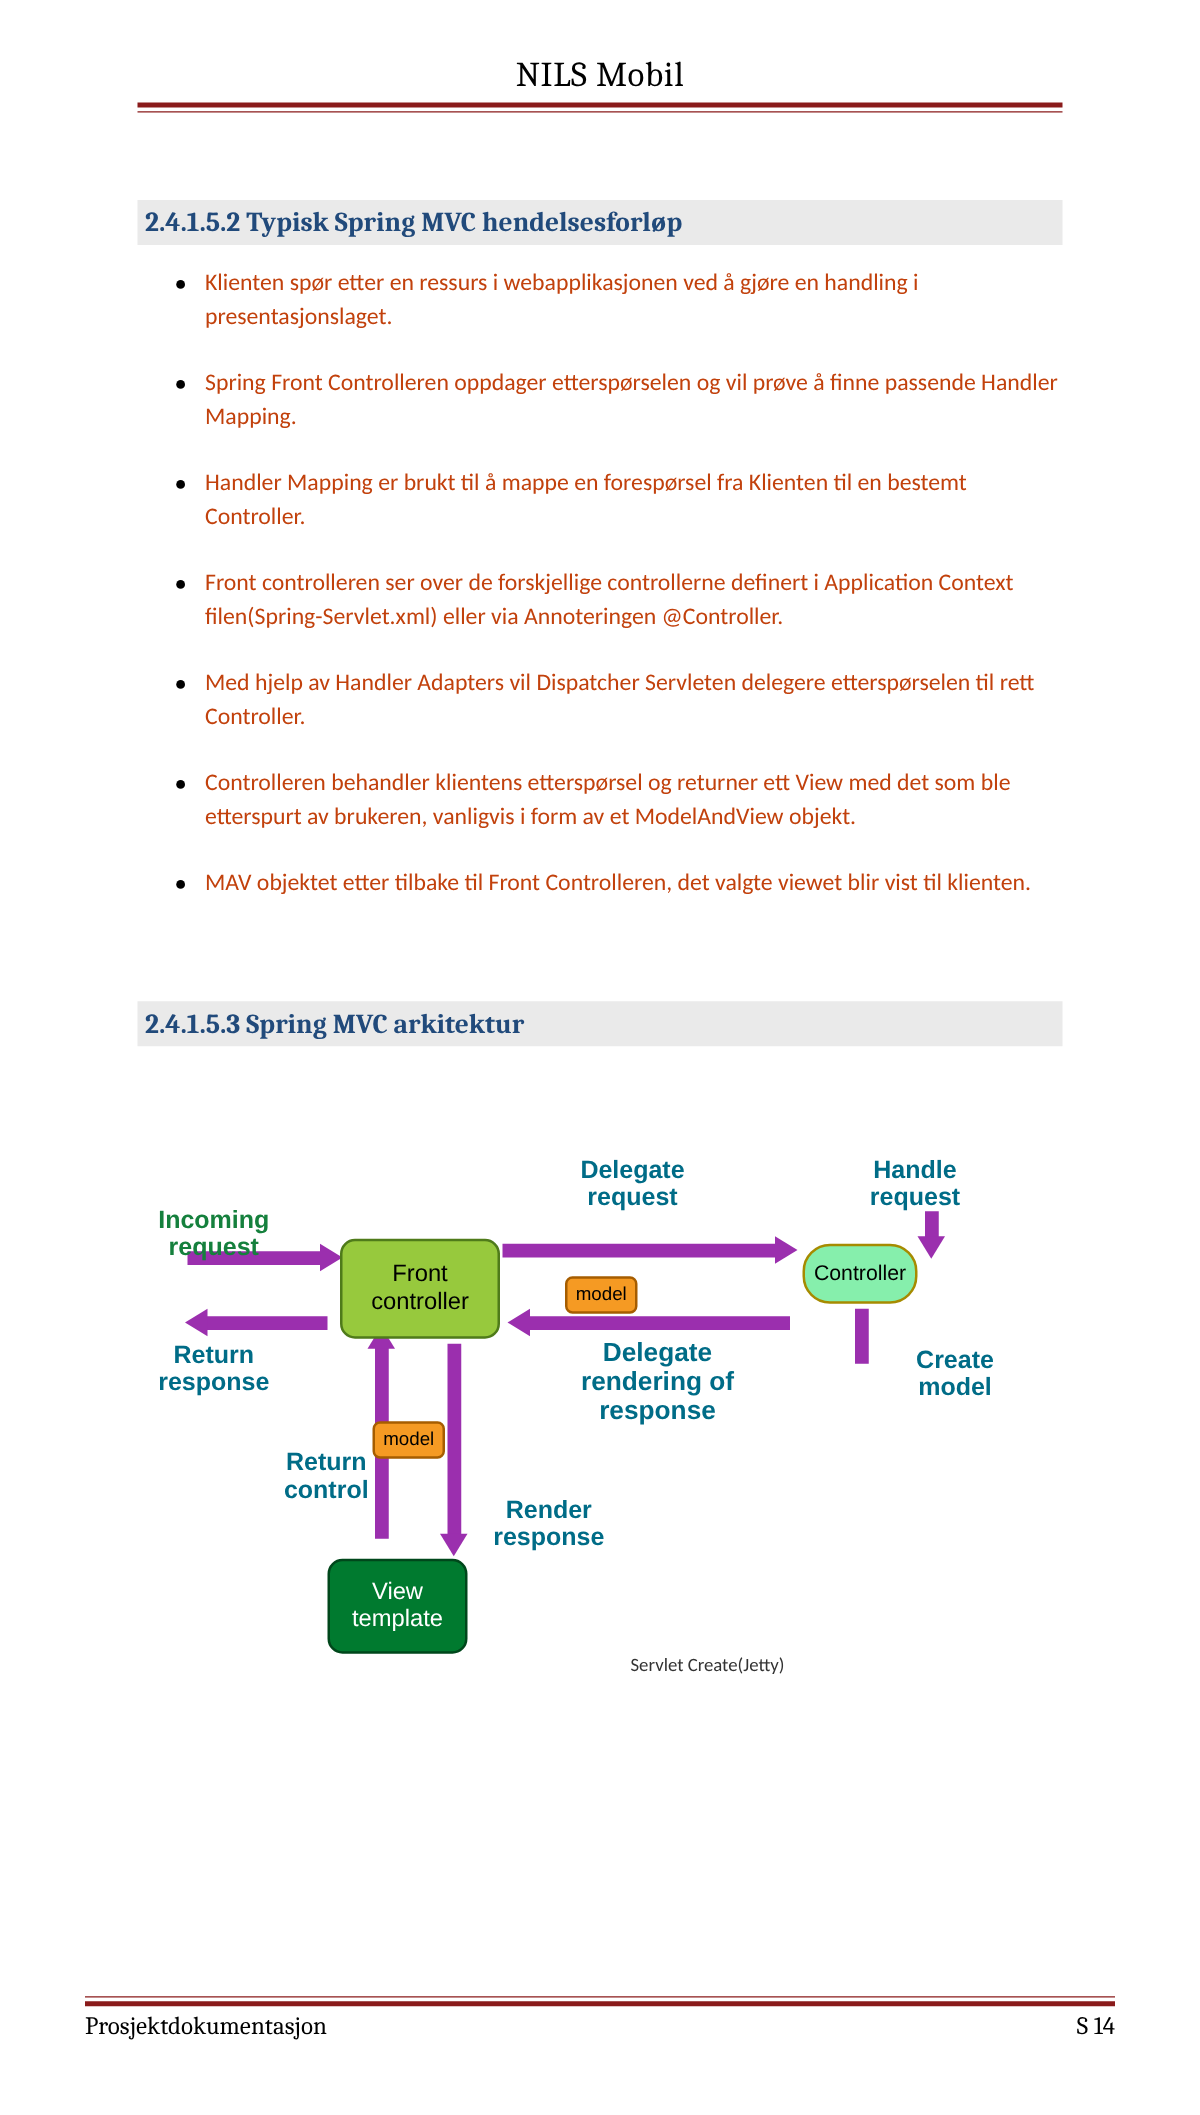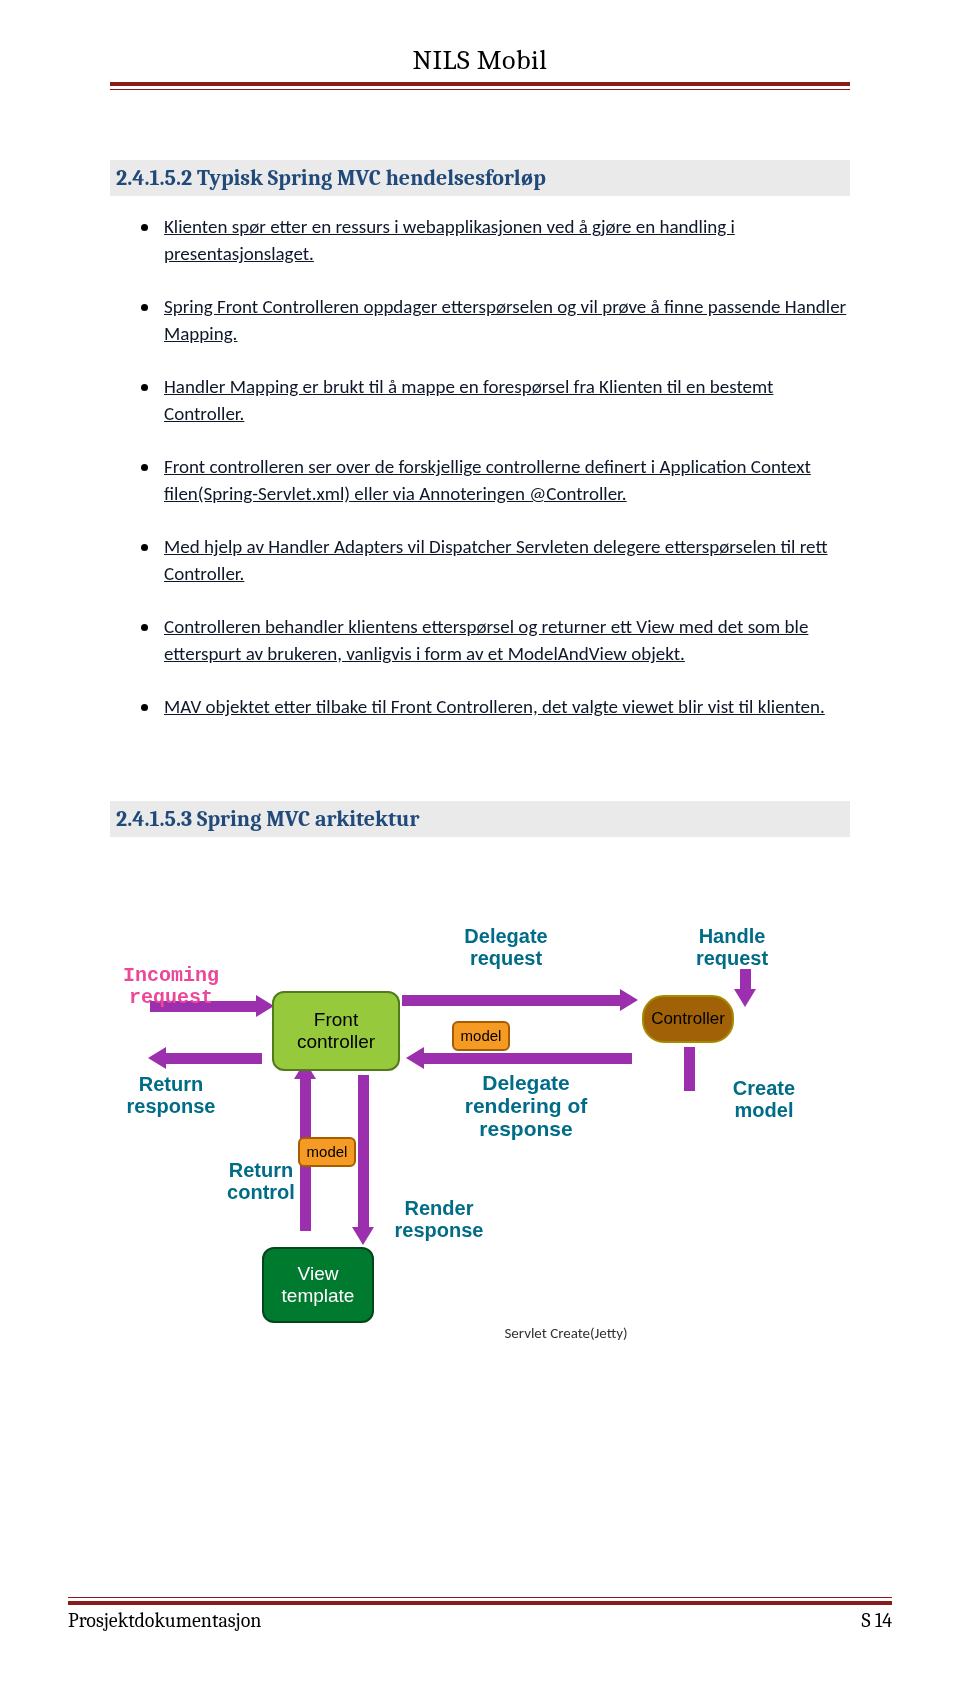--- a/index.html
+++ b/index.html
@@ -45,24 +45,23 @@
   ul.bullets {
     list-style: none;
     margin: 0 0 20px 0;
     padding: 0 0 0 36px;
   }
   ul.bullets > li {
     position: relative;
     font-family: Calibri, Arial, sans-serif;
     font-size: 19px;
     line-height: 1.42;
-    color: #0f172a;
+    color: #c2410c;
     margin-bottom: 26px;
     padding-left: 18px;
-    text-decoration: underline;
   }
   ul.bullets > li::before {
     content: "";
     position: absolute;
     left: -5px;
     top: 10px;
     width: 7px;
     height: 7px;
     background: #000;
     border-radius: 50%;
@@ -84,32 +83,32 @@
     border-radius: 12px;
     display: flex;
     align-items: center;
     justify-content: center;
     text-align: center;
     font-size: 19px;
     padding: 6px;
     line-height: 1.15;
   }
   .box-front  { left: 162px; top: 134px; width: 128px; height: 80px; background:#97c93d; border-color:#4f7b1a; color:#000; }
-  .box-ctrl   { left: 532px; top: 138px; width: 92px; height: 48px; background:#a16207; border-color:#a68b00; color:#000; border-radius:22px; font-size:17px; }
+  .box-ctrl   { left: 532px; top: 138px; width: 92px; height: 48px; background:#86efac; border-color:#a68b00; color:#000; border-radius:22px; font-size:17px; }
   .box-view   { left: 152px; top: 390px; width: 112px; height: 76px; background:#007a2f; border-color:#00471b; color:#fff; }
   .box-model1 { left: 342px; top: 164px; width: 58px; height: 30px; background:#f59a23; border-color:#a65d00; font-size:15px; border-radius:6px; }
   .box-model2 { left: 188px; top: 280px; width: 58px; height: 30px; background:#f59a23; border-color:#a65d00; font-size:15px; border-radius:6px; }
   .dg-label {
     position: absolute;
     font-weight: bold;
     line-height: 1.1;
     text-align: center;
     white-space: pre-line;
   }
-  .lbl-incoming { left: 6px; top: 108px; width:110px; font-size:20px; color:#ec4899;font-family:Liberation Mono, monospace; }
+  .lbl-incoming { left: 6px; top: 108px; width:110px; font-size:20px; color:#15803d; }
   .lbl-return-resp { left: 6px; top: 216px; width:110px; font-size:20px; color:#006c87; }
   .lbl-delegate-req { left: 326px; top: 68px; width: 140px; font-size:20px; color:#006c87; }
   .lbl-handle-req { left: 552px; top: 68px; width:140px; font-size:20px; color:#006c87; }
   .lbl-delegate-render { left: 332px; top: 214px; width: 168px; font-size:21px; color:#006c87; }
   .lbl-create-model { left: 594px; top: 220px; width: 120px; font-size:20px; color:#006c87; }
   .lbl-return-ctrl { left: 106px; top: 302px; width: 90px; font-size:20px; color:#006c87; }
   .lbl-render-resp { left: 264px; top: 340px; width: 130px; font-size:20px; color:#006c87; }
   .lbl-servlet { left: 356px; top: 468px; width:200px; font-size:15px; color:#333; font-weight:normal; font-family: Calibri, Arial, sans-serif;}
 
   .arrow {

